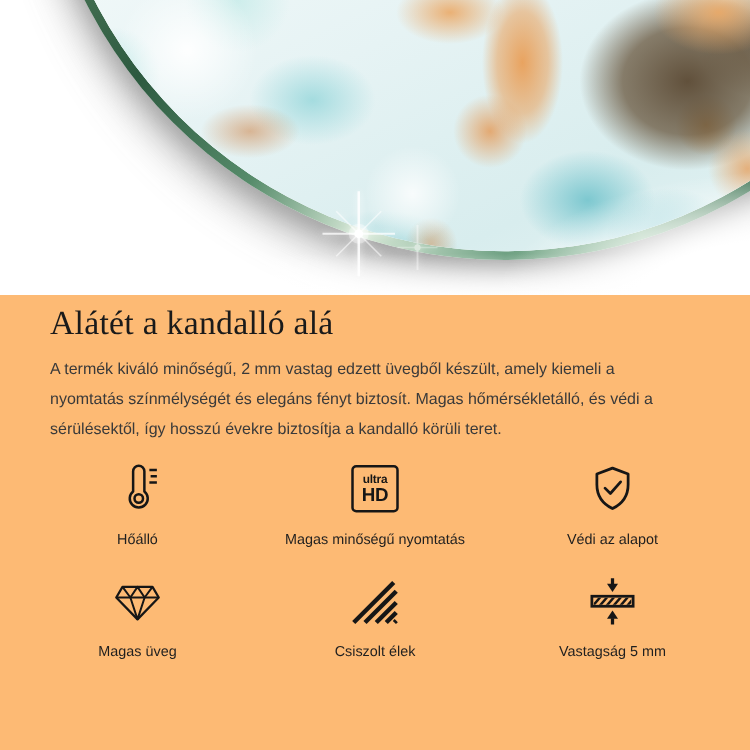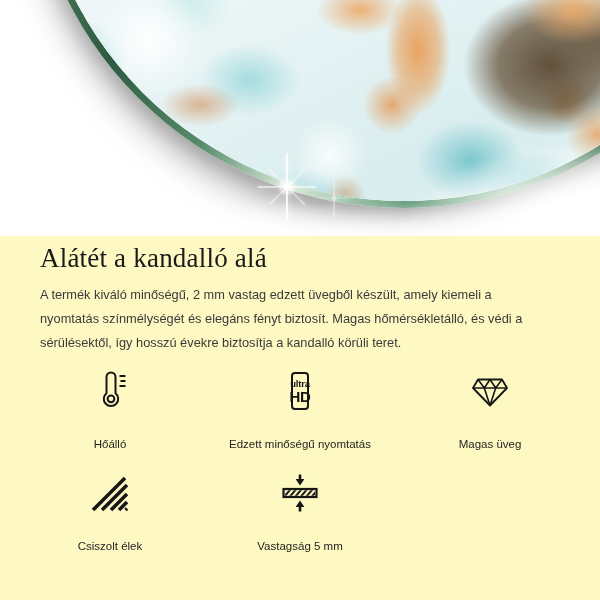--- a/index.html
+++ b/index.html
@@ -1,17 +1,17 @@
 <!DOCTYPE html>
 <html><head>
 <meta charset="utf-8">
 <style>
   * { margin:0; padding:0; box-sizing:border-box; }
   html,body { width:600px; height:600px; background:#ffffff; }
-  .page { position:relative; width:600px; height:600px; overflow:hidden; background:#fef9c3;
+  .page { position:relative; width:600px; height:600px; overflow:hidden; background:#fdba74;
           font-family:"Liberation Sans", sans-serif; }
 
   
   .hero { position:relative; width:600px; height:236px; overflow:hidden; background:#fff; }
   .disc { position:absolute; left:28px; top:-544px; width:752px; height:752px; border-radius:50%;
     background: conic-gradient(from 0deg at 50% 50%,
       #46795a 0deg, #46795a 140deg, #4a7c5e 148deg, #9fc6a8 163deg, #6fa183 180deg,
       #d9ead9 198deg, #578c6b 213deg, #2d5a40 232deg, #3f6b4e 243deg, #46795a 252deg, #46795a 360deg);
     box-shadow: 0 18px 34px rgba(115,115,115,.42), 0 8px 14px rgba(130,130,130,.30),
                 -6px 12px 26px rgba(140,140,140,.25); }
@@ -53,24 +53,24 @@
              font-size:27px; line-height:33px; color:#1a1a1a; letter-spacing:.2px; }
   .heading span { display:block; }
   .description { margin:8px 52px 0 40px; max-width:508px;
                  font-size:12.8px; line-height:24px; color:#3a3a3a; }
 
   
   .features { display:grid; grid-template-columns:148px 228px 148px; justify-content:space-between;
               padding:0 36px; row-gap:20px; margin-top:14px; }
   .feature { display:flex; flex-direction:column; align-items:center; }
   .icon-wrap { height:44px; display:flex; align-items:center; justify-content:center; }
-  .feature-label { margin-top:24px; font-size:11.5px; line-height:14px; color:#1f1f1f; text-align:center; }
+  .feature-label { margin-top:12px; font-size:11.5px; line-height:14px; color:#1f1f1f; text-align:center; }
   .icon-stroke { stroke:#161616; fill:none; }
   .icon-fill { fill:#161616; }
-  .hd-box { width:18px; height:38px; border:2.6px solid #161616; border-radius:4px;
+  .hd-box { width:38px; height:38px; border:2.6px solid #161616; border-radius:4px;
             display:flex; flex-direction:column; align-items:center; justify-content:center; color:#161616; }
   .hd-box .t { font-size:9.5px; font-weight:700; line-height:10px; letter-spacing:-.2px; }
   .hd-box .b { font-size:15px; font-weight:800; line-height:15px; letter-spacing:-.3px; }
 </style>
 </head>
 <body>
 
 <div class="page">
 
   <div class="hero">
@@ -116,23 +116,32 @@
       <span class="feature-label">Hőálló</span>
     </div>
 
     <div class="feature">
       <div class="icon-wrap">
         <div class="hd-box">
           <span class="t">ultra</span>
           <span class="b">HD</span>
         </div>
       </div>
-      <span class="feature-label">Edzett minőségű nyomtatás</span>
+      <span class="feature-label">Magas minőségű nyomtatás</span>
     </div>
 
+    <div class="feature">
+      <div class="icon-wrap">
+        <svg width="40" height="40" viewBox="0 0 40 40">
+          <path class="icon-stroke" stroke-width="2.2" stroke-linejoin="round" d="M20,3.5 L32.5,8.2 L32.5,16.5 C32.5,26 27.2,32.3 20,35.8 C12.8,32.3 7.5,26 7.5,16.5 L7.5,8.2 Z"></path>
+          <polyline class="icon-stroke" stroke-width="2.2" stroke-linecap="round" stroke-linejoin="round" points="14,19.5 18.3,23.8 26.5,14.5"></polyline>
+        </svg>
+      </div>
+      <span class="feature-label">Védi az alapot</span>
+    </div>
 
     <div class="feature">
       <div class="icon-wrap">
         <svg width="40" height="40" viewBox="0 0 40 40">
           <path class="icon-stroke" stroke-width="1.8" stroke-linejoin="round" d="M8,8.5 L32,8.5 L37,17 L20,34.5 L3,17 Z"></path>
           <path class="icon-stroke" stroke-width="1.6" stroke-linejoin="round" d="M3,17 L37,17"></path>
           <path class="icon-stroke" stroke-width="1.6" stroke-linejoin="round" d="M8,8.5 L14.3,17 L20,8.5 L25.7,17 L32,8.5"></path>
           <path class="icon-stroke" stroke-width="1.6" stroke-linejoin="round" d="M14.3,17 L20,34.5 M25.7,17 L20,34.5"></path>
         </svg>
       </div>

